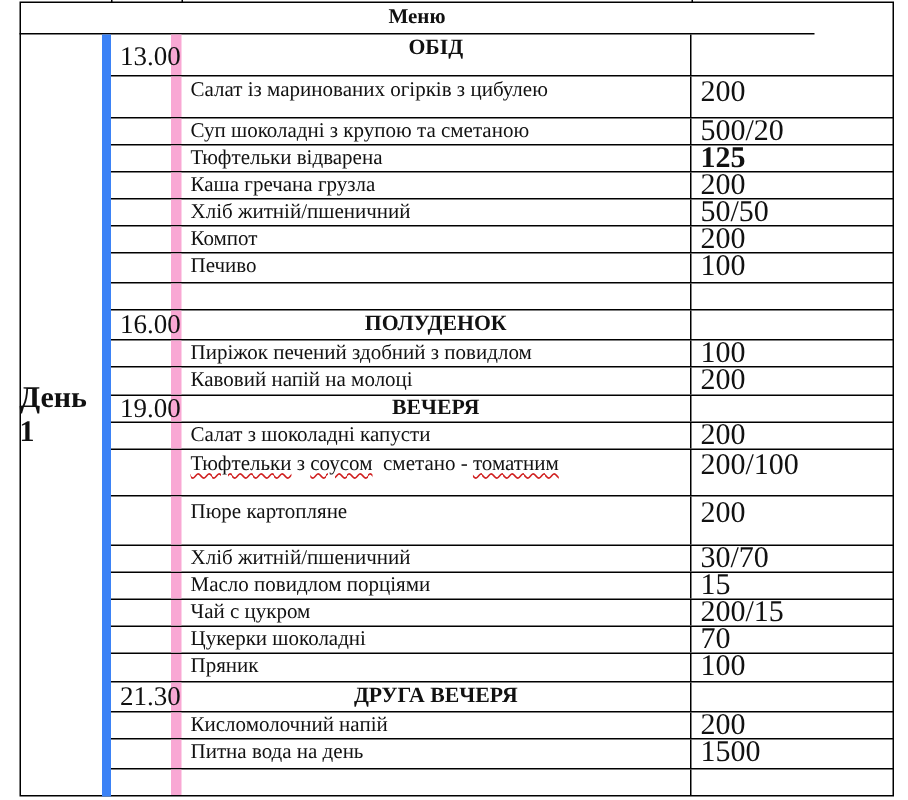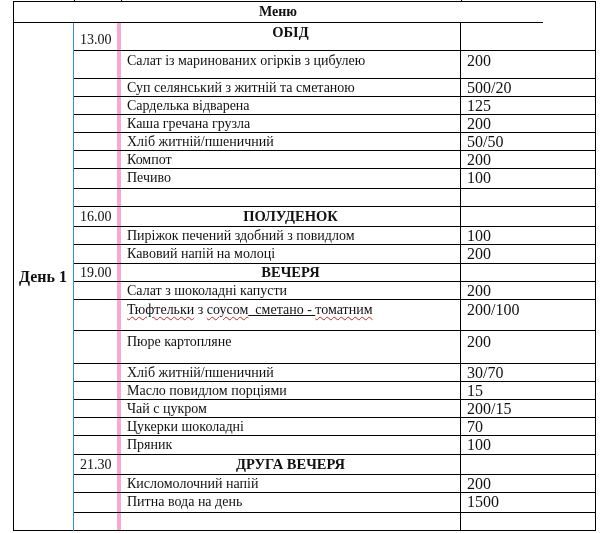--- a/index.html
+++ b/index.html
@@ -5,31 +5,31 @@
   html, body { margin:0; padding:0; background:#ffffff; }
   body { width:605px; height:533px; position:relative; overflow:hidden;
          font-family:"Liberation Serif", "DejaVu Serif", serif; color:#111; }
   .frame { position:absolute; left:13px; top:1px; width:583px; height:530px;
            border-left:1px solid #000; border-right:1px solid #000; border-top:1px solid #000; border-bottom:1px solid #000; box-sizing:border-box; }
   .topstub { position:absolute; top:0; height:2px; border-left:1px solid #000; }
   .menu-head { position:absolute; left:13px; top:2px; width:530px; height:21px;
                border-bottom:1px solid #000; box-sizing:border-box;
                text-align:center; font-weight:bold; font-size:14px; line-height:20px; }
   .day { position:absolute; left:13px; top:23px; width:61px; height:508px;
-         border-right:1px solid #3b82f6; box-sizing:border-box;
+         border-right:6px solid #3b82f6; box-sizing:border-box;
          display:flex; align-items:center; justify-content:center;
-         font-weight:bold; font-size:16px; }
+         font-weight:bold; font-size:20px; }
   .row { position:absolute; left:74px; width:522px; box-sizing:border-box;
          border-bottom:1px solid #000; display:flex; }
   .row.last { border-bottom:none; }
-  .c-time { width:47px; border-right:4px solid #f9a8d4; box-sizing:border-box;
-            font-size:14px; padding-left:6px; display:flex; align-items:flex-start; }
+  .c-time { width:47px; border-right:7px solid #f9a8d4; box-sizing:border-box;
+            font-size:18px; padding-left:6px; display:flex; align-items:flex-start; }
   .c-dish { width:340px; border-right:1px solid #000; box-sizing:border-box;
             font-size:14px; padding-left:6px; }
-  .c-qty { flex:1; font-size:16px; padding-left:6px; }
+  .c-qty { flex:1; font-size:20px; padding-left:6px; }
   .hdr .c-dish { text-align:center; font-weight:bold; padding-left:0; font-size:14.5px; }
   .hdr .c-time { align-items:flex-end; padding-bottom:2px; }
   .hdr.top .c-time { align-items:flex-end; }
   .wavy { text-decoration:underline wavy #d02020; text-decoration-thickness:1px; text-underline-offset:2px; }
 </style>
 </head>
 <body>
 
 <div class="topstub" style="left:74px;"></div>
 <div class="topstub" style="left:121px;"></div>
@@ -46,27 +46,27 @@
   <div class="c-dish" style="line-height:18px;">ОБІД</div>
   <div class="c-qty"></div>
 </div>
 <div class="row" style="top:51px;height:28px;">
   <div class="c-time"></div>
   <div class="c-dish" style="line-height:20px;">Салат із  маринованих огірків з цибулею</div>
   <div class="c-qty" style="line-height:20px;">200</div>
 </div>
 <div class="row" style="top:79px;height:18px;">
   <div class="c-time"></div>
-  <div class="c-dish" style="line-height:17px;">Суп  селянський з житній та  сметаною</div>
+  <div class="c-dish" style="line-height:17px;">Суп  шоколадні з крупою та  сметаною</div>
   <div class="c-qty" style="line-height:17px;">500/20</div>
 </div>
 <div class="row" style="top:97px;height:18px;">
   <div class="c-time"></div>
-  <div class="c-dish" style="line-height:17px;">Сарделька відварена</div>
-  <div class="c-qty" style="line-height:17px;">125</div>
+  <div class="c-dish" style="line-height:17px;">Тюфтельки відварена</div>
+  <div class="c-qty" style="line-height:17px;font-weight:bold;">125</div>
 </div>
 <div class="row" style="top:115px;height:18px;">
   <div class="c-time"></div>
   <div class="c-dish" style="line-height:17px;">Каша гречана грузла</div>
   <div class="c-qty" style="line-height:17px;">200</div>
 </div>
 <div class="row" style="top:133px;height:18px;">
   <div class="c-time"></div>
   <div class="c-dish" style="line-height:17px;">Хліб житній/пшеничний</div>
   <div class="c-qty" style="line-height:17px;">50/50</div>
@@ -109,21 +109,21 @@
   <div class="c-qty"></div>
 </div>
 <div class="row" style="top:282px;height:18px;">
   <div class="c-time"></div>
   <div class="c-dish" style="line-height:17px;">Салат з шоколадні капусти</div>
   <div class="c-qty" style="line-height:17px;">200</div>
 </div>
 <div class="row" style="top:300px;height:31px;">
   <div class="c-time"></div>
   <div class="c-dish" style="line-height:20px;">
-    <span class="wavy">Тюфтельки</span><span style="white-space:pre;"> з </span><span class="wavy">соусом</span><span style="white-space:pre;text-decoration:underline;">  сметано - </span><span class="wavy">томатним</span>
+    <span class="wavy">Тюфтельки</span><span style="white-space:pre;"> з </span><span class="wavy">соусом</span><span style="white-space:pre;">  сметано - </span><span class="wavy">томатним</span>
   </div>
   <div class="c-qty" style="line-height:20px;">200/100</div>
 </div>
 <div class="row" style="top:331px;height:33px;">
   <div class="c-time"></div>
   <div class="c-dish" style="line-height:22px;">Пюре картопляне</div>
   <div class="c-qty" style="line-height:22px;">200</div>
 </div>
 <div class="row" style="top:364px;height:18px;">
   <div class="c-time"></div>

